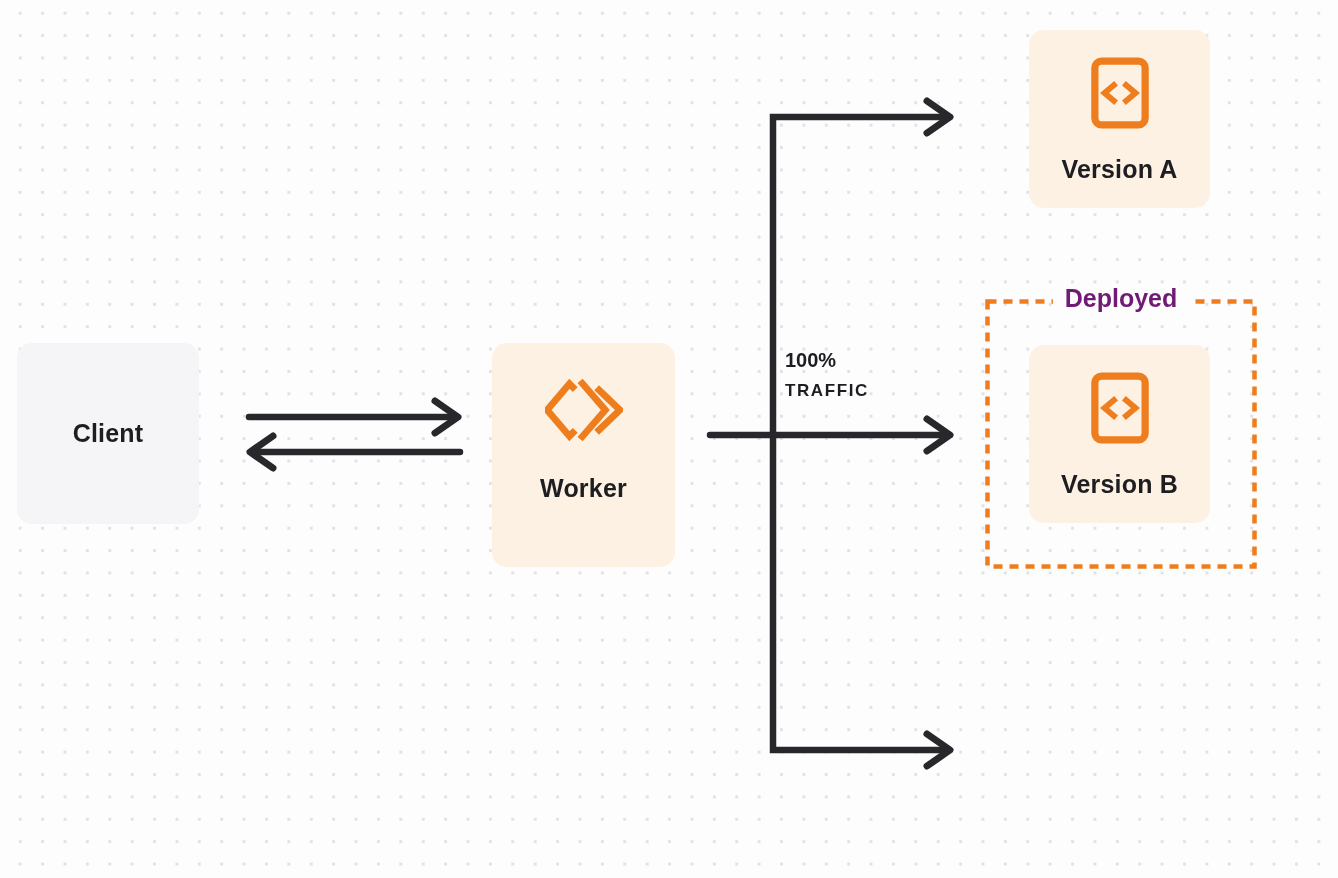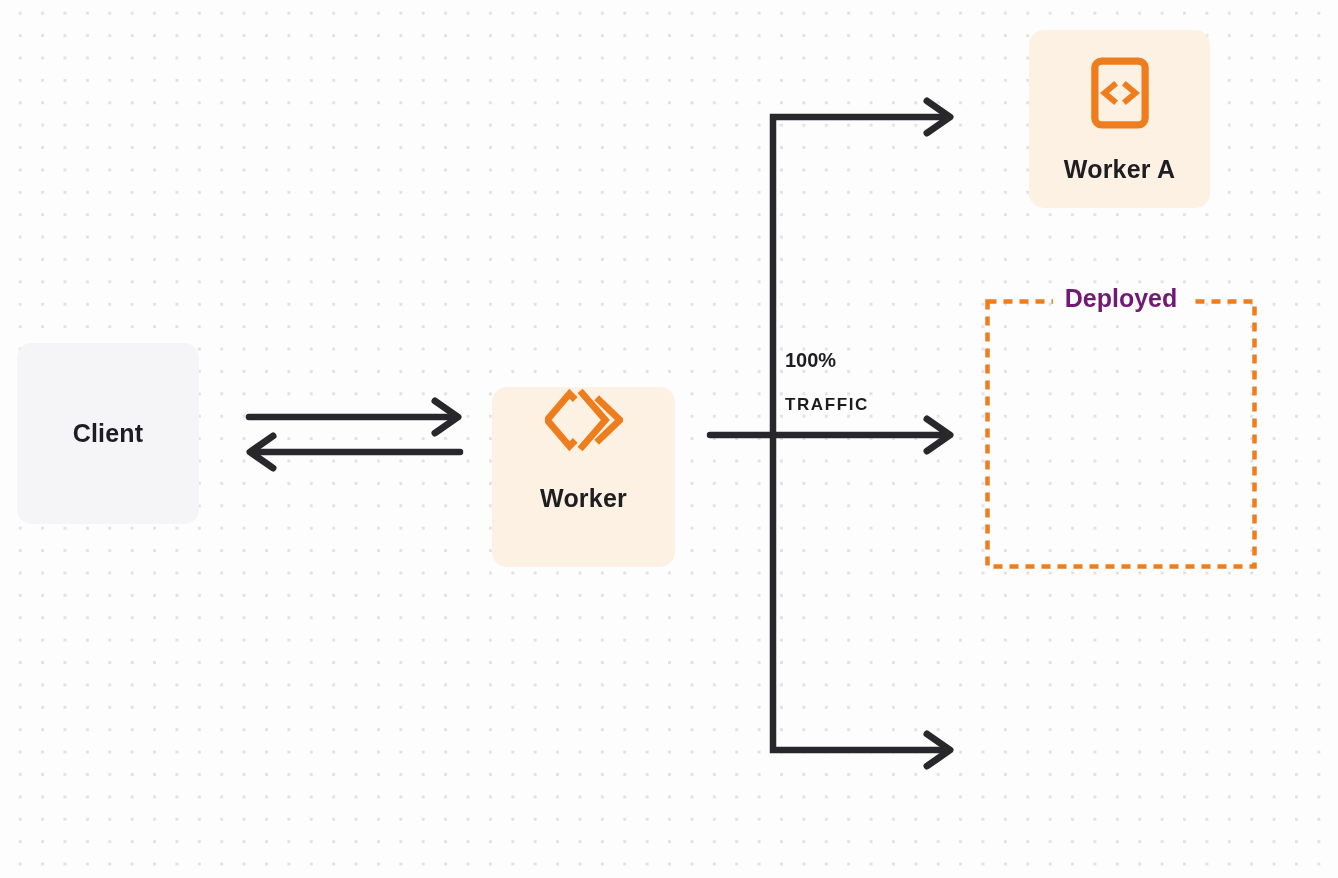--- a/index.html
+++ b/index.html
@@ -38,23 +38,23 @@
   }
   .client-node {
     left: 17px; top: 343px;
     width: 182px; height: 181px;
     background: #f5f5f7;
     justify-content: center;
     text-align: center;
   }
   .worker-node {
     left: 492px; top: 343px;
-    width: 183px; height: 180px;
+    width: 183px; height: 224px;
     background: #fcf1e2;
-    margin-top: 44px;
+    padding-top: 34px;
   }
   .worker-node .label { margin-top: 31px; }
   .version-node {
     width: 181px; height: 178px;
     background: #fcf1e2;
     padding-top: 27px;
   }
   .version-node .label { margin-top: 26px; }
   .version-a { left: 1029px; top: 30px; }
   .version-b { left: 1029px; top: 345px; }
@@ -89,21 +89,21 @@
   .traffic-label .pct {
     font-size: 20px;
     font-weight: bold;
     display: block;
   }
   .traffic-label .word {
     font-size: 17px;
     font-weight: bold;
     letter-spacing: 1.6px;
     display: block;
-    margin-top: 23px;
+    margin-top: 9px;
   }
   .icon-wrap { line-height: 0; }
 </style>
 </head>
 <body>
 
 <div class="canvas">
 
   <svg class="arrows-layer" viewBox="0 0 1338 878">
     <g stroke="#28282c" fill="none">
@@ -147,32 +147,42 @@
   </div>
 
   <div class="node version-node version-a">
     <div class="icon-wrap">
       <svg width="58" height="72" viewBox="0 0 60 74" fill="none" stroke="#ee7d1e">
         <rect x="4" y="4" width="52" height="66" rx="7" stroke-width="7.5"></rect>
         <polyline points="26,27 14,37 26,47" stroke-width="6" stroke-linejoin="miter" stroke-linecap="butt"></polyline>
         <polyline points="34,27 46,37 34,47" stroke-width="6" stroke-linejoin="miter" stroke-linecap="butt"></polyline>
       </svg>
     </div>
-    <div class="label">Worker A</div>
+    <div class="label">Version A</div>
   </div>
 
   <div class="deployed-group">
     <svg class="deployed-border" width="272" height="270">
       <rect x="2.5" y="2.5" width="267" height="265" fill="none" stroke="#ee7d1e" stroke-width="4.5" stroke-dasharray="9 7"></rect>
     </svg>
     <div class="deployed-label">
       <span>Deployed</span>
     </div>
   </div>
 
+  <div class="node version-node version-b">
+    <div class="icon-wrap">
+      <svg width="58" height="72" viewBox="0 0 60 74" fill="none" stroke="#ee7d1e">
+        <rect x="4" y="4" width="52" height="66" rx="7" stroke-width="7.5"></rect>
+        <polyline points="26,27 14,37 26,47" stroke-width="6" stroke-linejoin="miter" stroke-linecap="butt"></polyline>
+        <polyline points="34,27 46,37 34,47" stroke-width="6" stroke-linejoin="miter" stroke-linecap="butt"></polyline>
+      </svg>
+    </div>
+    <div class="label">Version B</div>
+  </div>
 
 
   <div class="traffic-label">
     <span class="pct">100%</span>
     <span class="word">TRAFFIC</span>
   </div>
 
 </div>
 
 </body></html>

